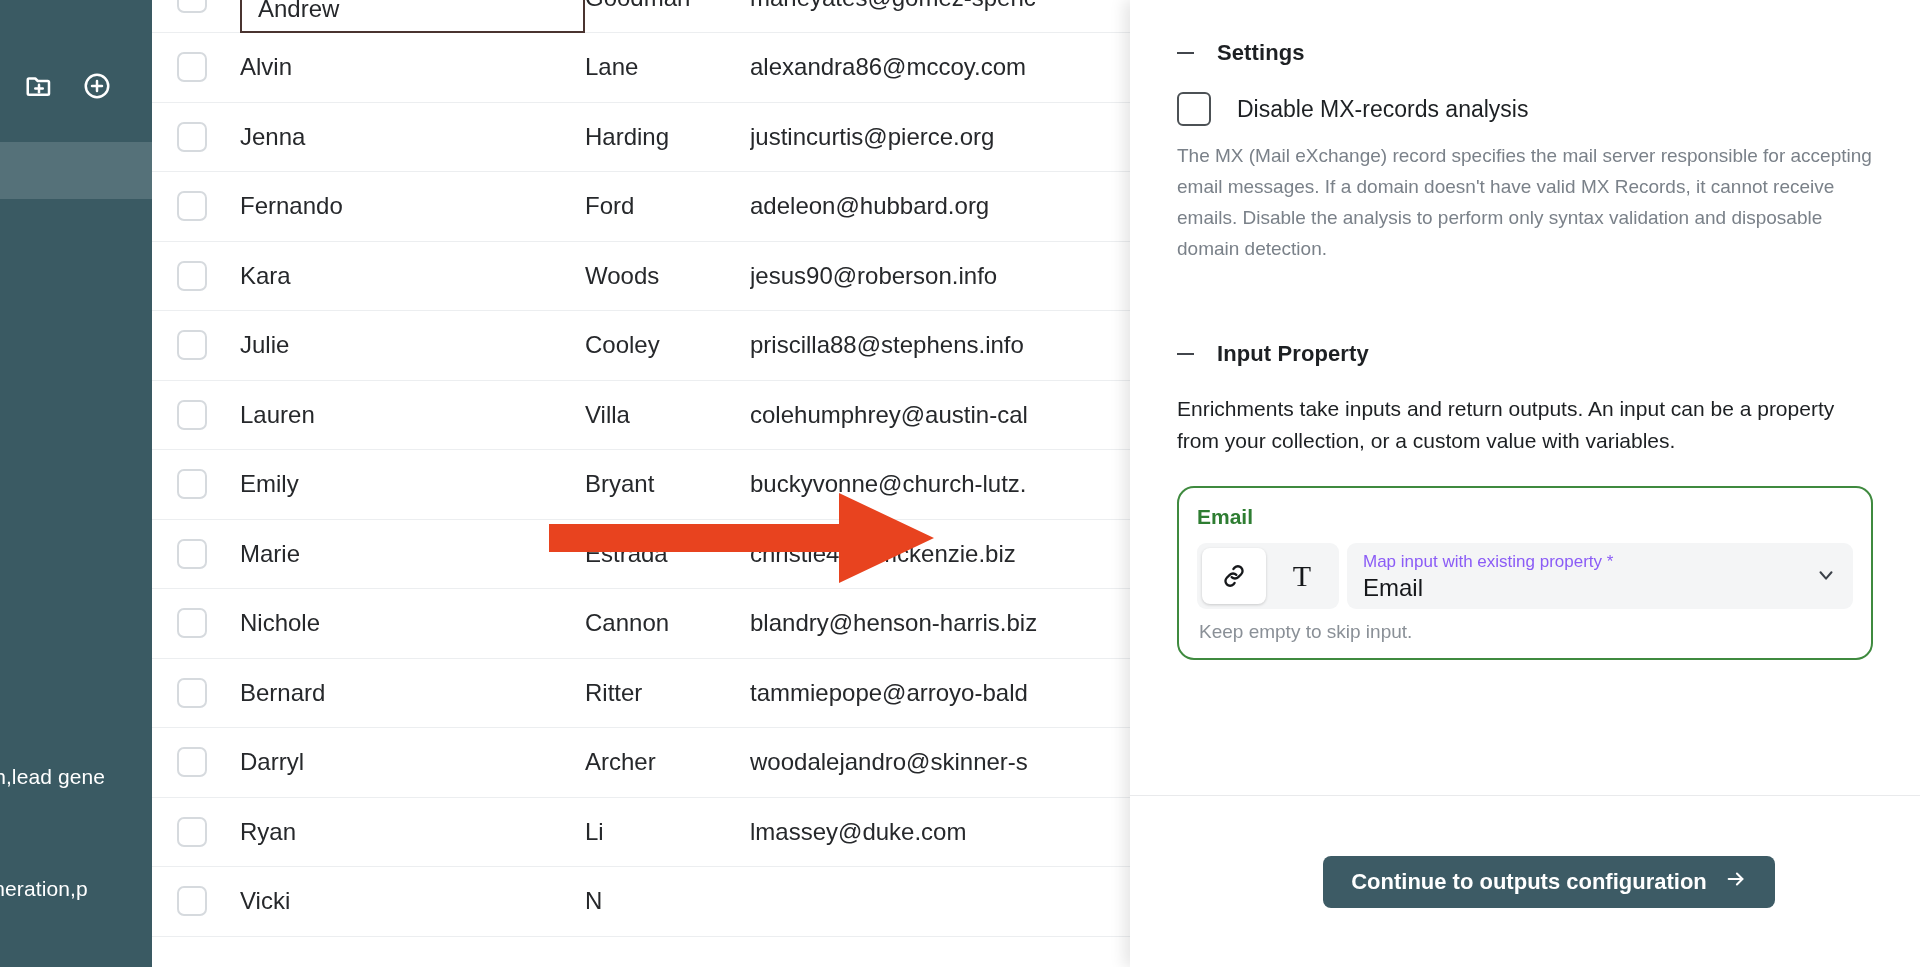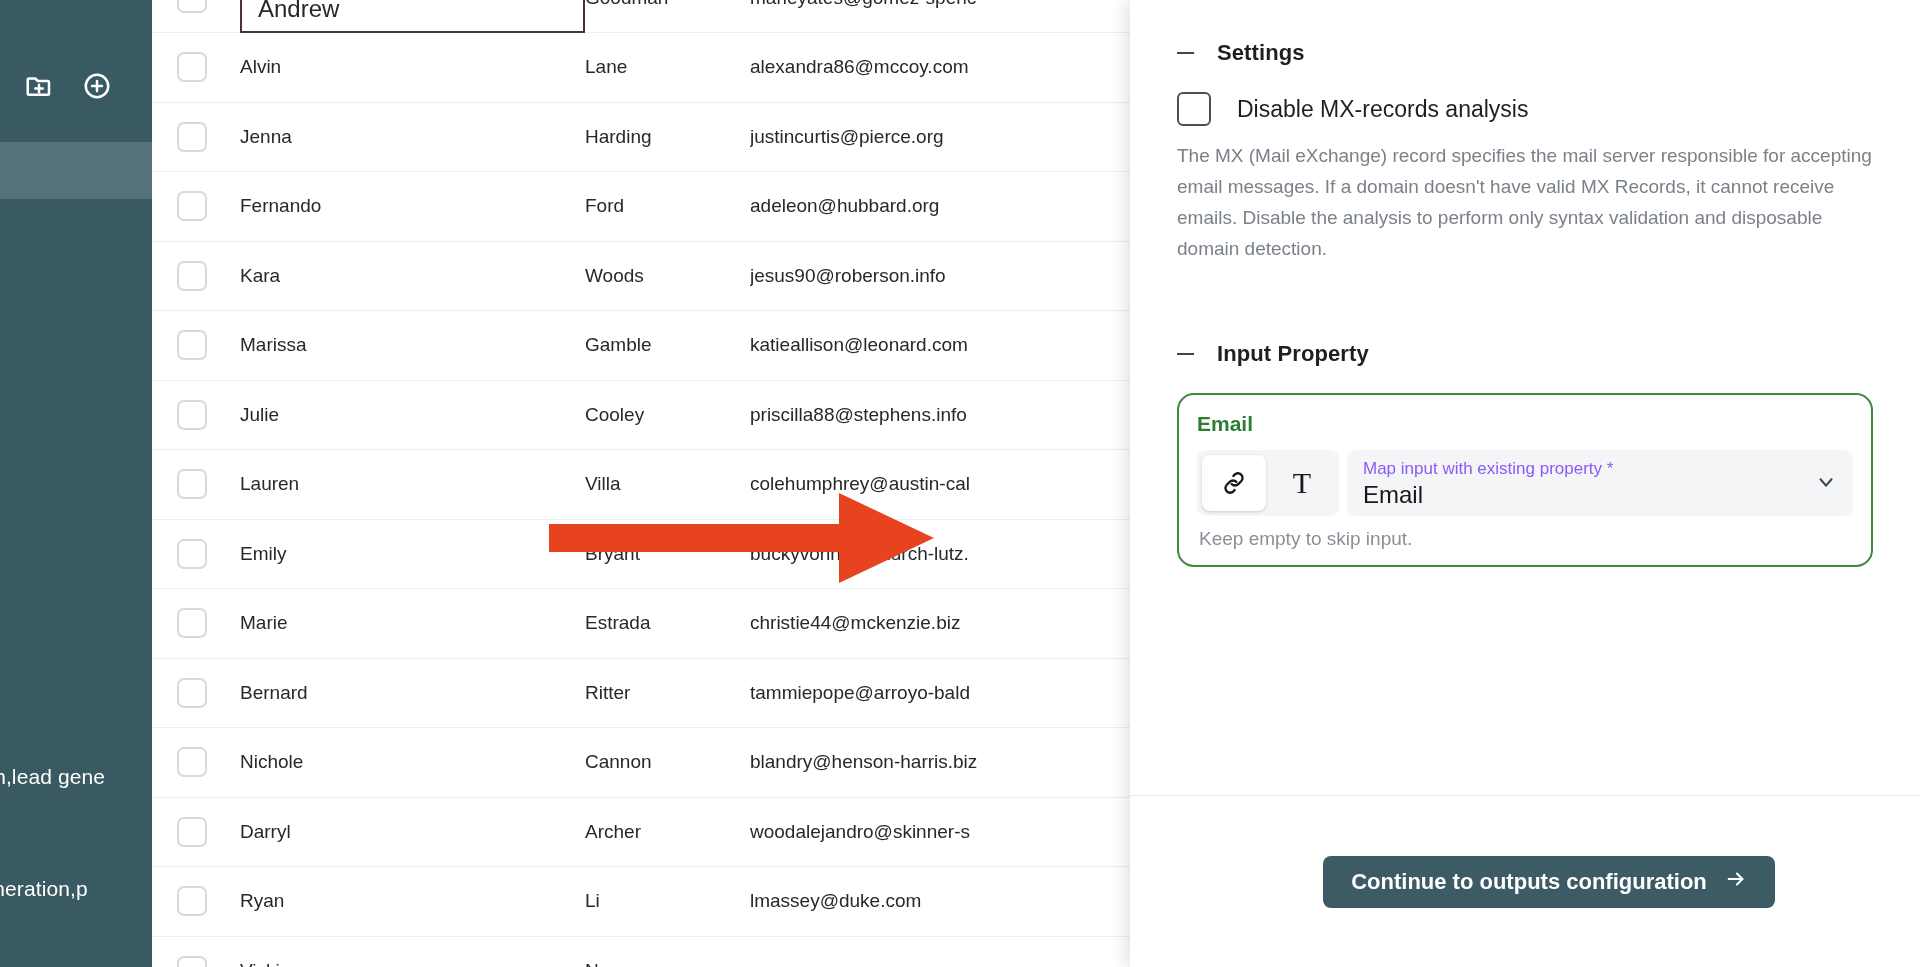--- a/index.html
+++ b/index.html
@@ -44,21 +44,21 @@
   .grid-wrap {
     position: absolute; left: 152px; top: 0;
     width: 1135px; height: 967px;
     background: #ffffff;
     overflow: hidden;
   }
   .grid-table { width: 1135px; border-collapse: collapse; table-layout: fixed; }
   .grid-table tr { height: 69.5px; }
   .grid-table td {
     border-bottom: 1px solid #eceef0;
-    font-size: 19px;
+    font-size: 24px;
     color: #26282b;
     padding: 0;
     vertical-align: middle;
     white-space: nowrap;
     overflow: hidden;
   }
   td.c-check { width: 88px; }
   td.c-first { width: 345px; }
   td.c-last  { width: 165px; }
   td.c-email { width: 537px; }
@@ -264,28 +264,20 @@
               <span class="cb"></span>
             </td>
             <td class="c-first cell-pad">Kara</td>
             <td class="c-last cell-pad">Woods</td>
             <td class="c-email cell-pad">jesus90@roberson.info</td>
           </tr>
           <tr>
             <td class="c-check">
               <span class="cb"></span>
             </td>
-            <td class="c-first cell-pad">Marissa</td>
-            <td class="c-last cell-pad">Gamble</td>
-            <td class="c-email cell-pad">katieallison@leonard.com</td>
-          </tr>
-          <tr>
-            <td class="c-check">
-              <span class="cb"></span>
-            </td>
             <td class="c-first cell-pad">Julie</td>
             <td class="c-last cell-pad">Cooley</td>
             <td class="c-email cell-pad">priscilla88@stephens.info</td>
           </tr>
           <tr>
             <td class="c-check">
               <span class="cb"></span>
             </td>
             <td class="c-first cell-pad">Lauren</td>
             <td class="c-last cell-pad">Villa</td>
@@ -304,31 +296,31 @@
               <span class="cb"></span>
             </td>
             <td class="c-first cell-pad">Marie</td>
             <td class="c-last cell-pad">Estrada</td>
             <td class="c-email cell-pad">christie44@mckenzie.biz</td>
           </tr>
           <tr>
             <td class="c-check">
               <span class="cb"></span>
             </td>
+            <td class="c-first cell-pad">Nichole</td>
+            <td class="c-last cell-pad">Cannon</td>
+            <td class="c-email cell-pad">blandry@henson-harris.biz</td>
+          </tr>
+          <tr>
+            <td class="c-check">
+              <span class="cb"></span>
+            </td>
             <td class="c-first cell-pad">Bernard</td>
             <td class="c-last cell-pad">Ritter</td>
             <td class="c-email cell-pad">tammiepope@arroyo-bald</td>
-          </tr>
-          <tr>
-            <td class="c-check">
-              <span class="cb"></span>
-            </td>
-            <td class="c-first cell-pad">Nichole</td>
-            <td class="c-last cell-pad">Cannon</td>
-            <td class="c-email cell-pad">blandry@henson-harris.biz</td>
           </tr>
           <tr>
             <td class="c-check">
               <span class="cb"></span>
             </td>
             <td class="c-first cell-pad">Darryl</td>
             <td class="c-last cell-pad">Archer</td>
             <td class="c-email cell-pad">woodalejandro@skinner-s</td>
           </tr>
           <tr>
@@ -362,20 +354,21 @@
       <div class="check-row">
         <span class="cb-big"></span>
         <span class="check-label">Disable MX-records analysis</span>
       </div>
       <div class="helper-text">The MX (Mail eXchange) record specifies the mail server responsible for accepting email messages. If a domain doesn't have valid MX Records, it cannot receive emails. Disable the analysis to perform only syntax validation and disposable domain detection.</div>
 
       <div class="section-head sec2">
         <span class="collapse-dash"></span>
         <span class="section-title">Input Property</span>
       </div>
+      <div class="intro-text">Enrichments take inputs and return outputs. An input can be a property from your collection, or a custom value with variables.</div>
 
       <div class="input-card" style="border-color: rgb(63, 138, 63); border-radius: 17px;">
         <div class="input-card-title">Email</div>
         <div class="input-row">
           <div class="toggle-group">
             <button class="tg-btn active">
               <svg class="tg-icon" viewBox="0 0 24 24" fill="none" stroke="currentColor" stroke-width="2" stroke-linecap="round">
                 <path d="M10 13a4 4 0 0 0 5.66 0l2.5-2.5a4 4 0 1 0-5.66-5.66L11.5 6"></path>
                 <path d="M14 11a4 4 0 0 0-5.66 0l-2.5 2.5a4 4 0 1 0 5.66 5.66L12.5 18"></path>
               </svg>

